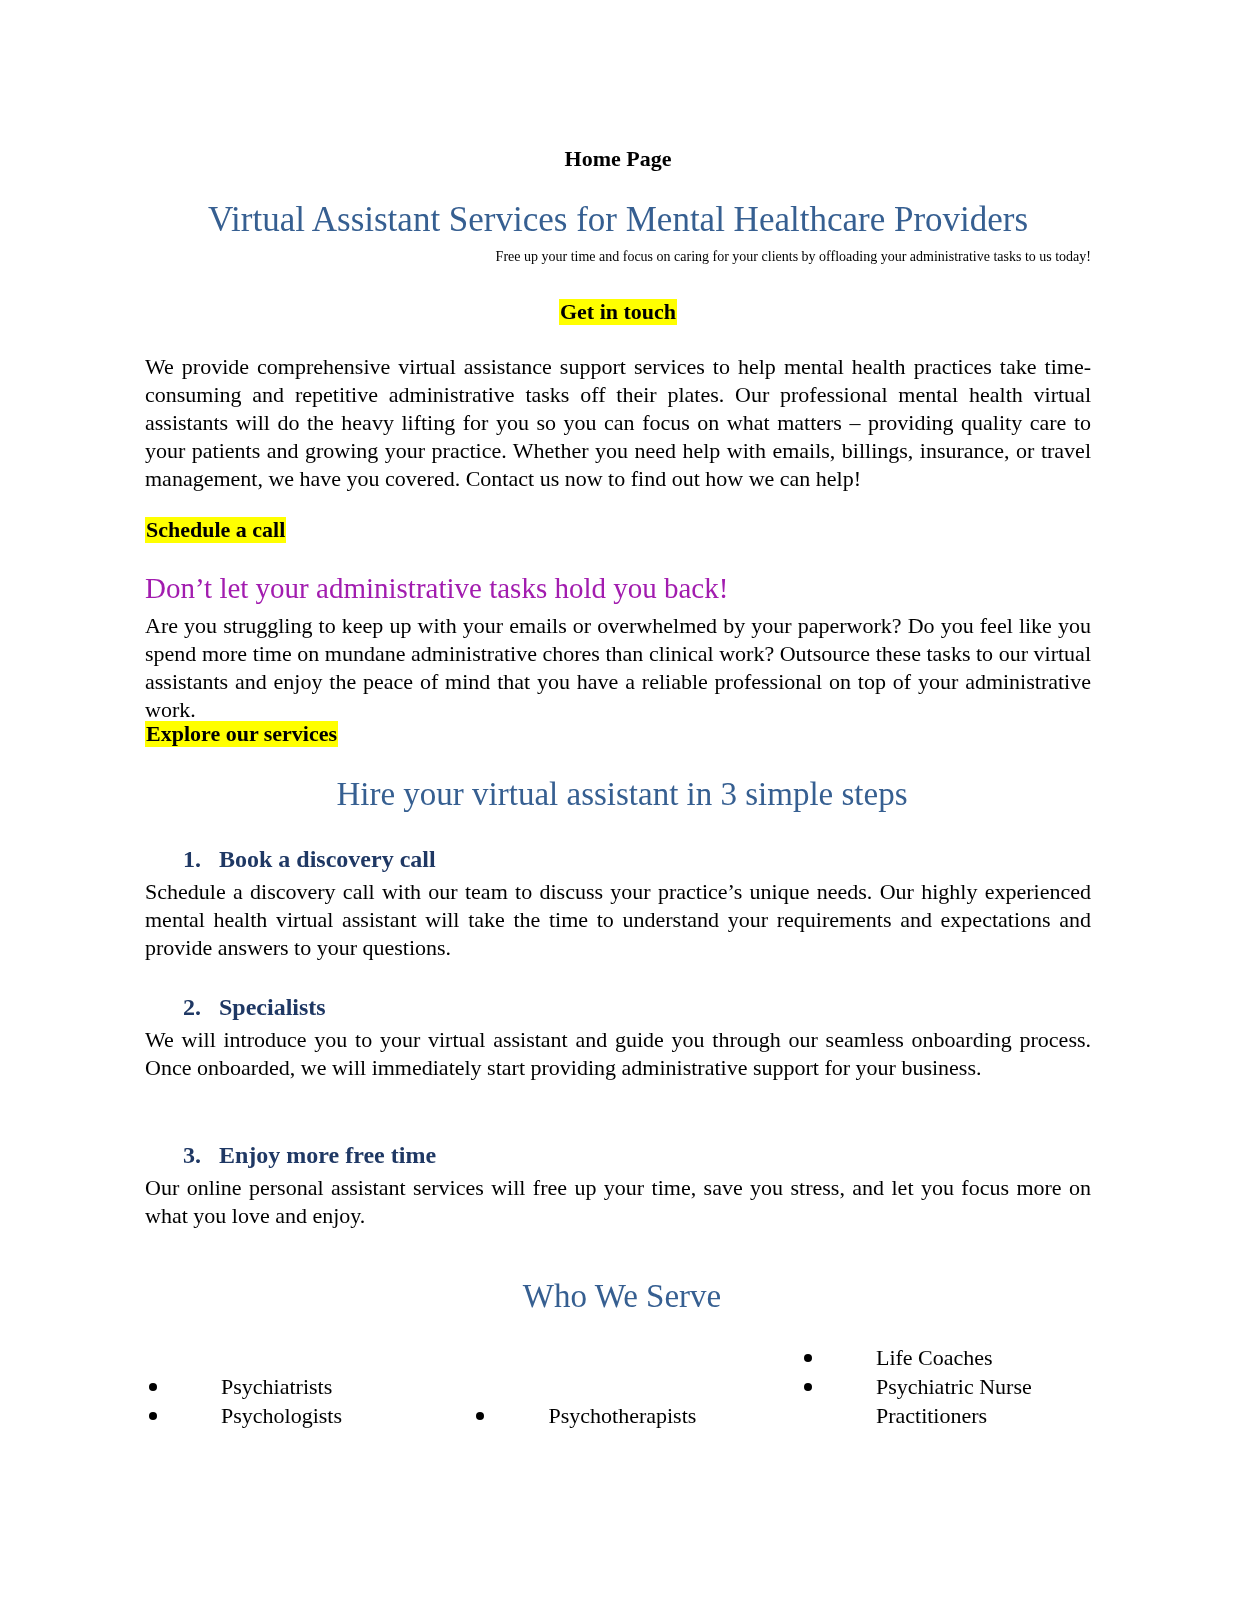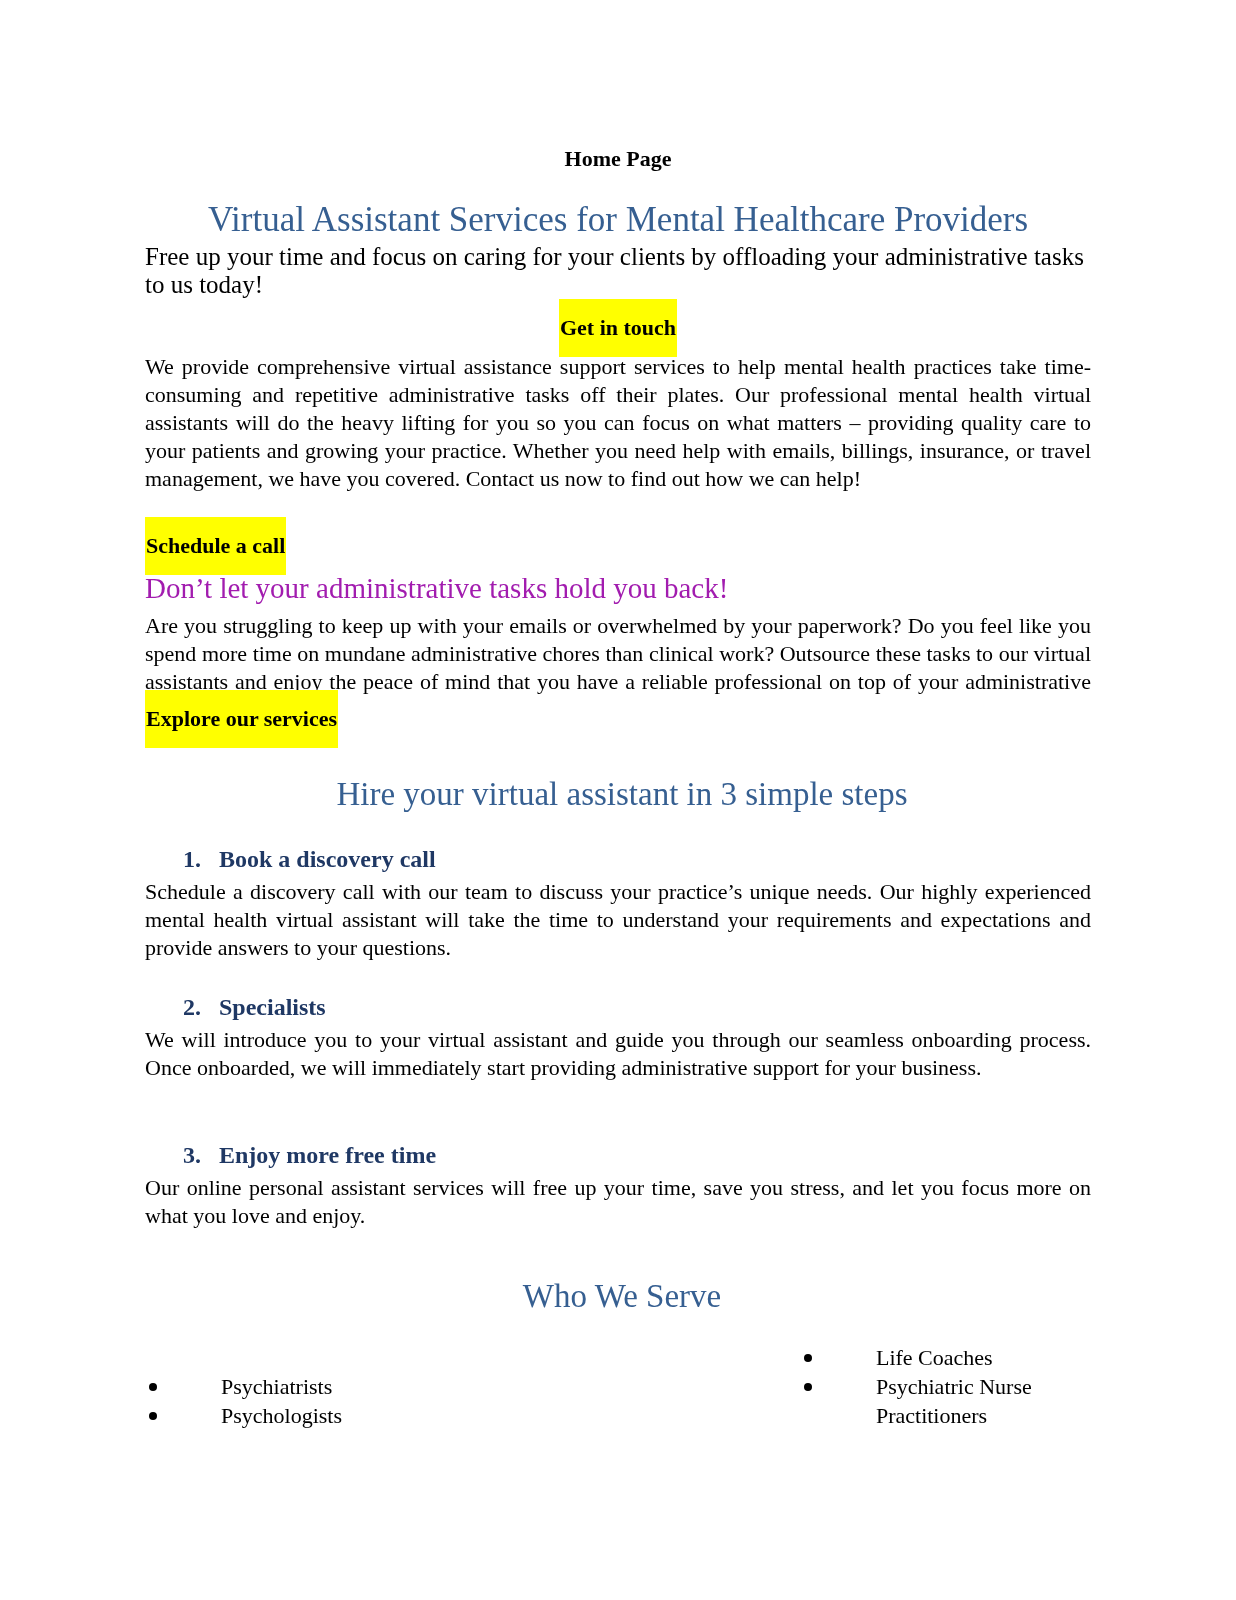--- a/index.html
+++ b/index.html
@@ -1,21 +1,21 @@
 <!DOCTYPE html>
 <html><head>
   <meta charset="utf-8">
   <style>
     html, body { margin: 0; padding: 0; background: #ffffff; }
     body { width: 1236px; height: 1600px; position: relative; font-family: "Liberation Serif", "DejaVu Serif", serif; color: #000; }
     .page { position: absolute; left: 145px; top: 0; width: 946px; }
     .page-label { position: absolute; top: 146px; left: 0; width: 946px; text-align: center; font-weight: bold; font-size: 22px; }
     .title { position: absolute; top: 200px; left: 0; width: 946px; text-align: center; font-size: 35px; color: #365F91; }
-    .subtitle { position: absolute; top: 243px; left: 0; width: 946px; text-align: left; font-size: 25px; line-height: 28px; }
-    .hl { background: #FFFF00; font-weight: bold; font-size: 22px; display: inline-block; line-height: 26px; padding: 16px 1px; cursor: pointer; text-align: right; }
+    .subtitle { position: absolute; top: 243px; left: 0; width: 946px; text-align: right; font-size: 14px; line-height: 28px; }
+    .hl { background: #FFFF00; font-weight: bold; font-size: 22px; display: inline-block; line-height: 26px; padding: 0 1px; cursor: pointer; text-align: right; }
     .cta-center { position: absolute; top: 299px; left: 0; width: 946px; text-align: center; }
     .para { position: absolute; left: 0; width: 946px; font-size: 22px; line-height: 28px; text-align: justify; text-align-last: left; }
     .cta-left { position: absolute; left: 0; }
     .h2 { position: absolute; left: 0; font-size: 29px; color: #a21caf; }
     .h2c { position: absolute; left: 4px; width: 946px; text-align: center; font-size: 33px; color: #365F91; }
     .step { position: absolute; left: 38px; font-size: 24px; font-weight: bold; color: #1F3864; }
     .step .num { display: inline-block; width: 36px; }
     .serve { position: absolute; top: 1343px; left: 0; width: 946px; display: flex; align-items: flex-end; }
     .serve ul { list-style: none; margin: 0; padding: 0; width: 340px; font-size: 22px; line-height: 29px; }
     .serve li { position: relative; padding-left: 38px; }
@@ -34,21 +34,21 @@
     <span class="hl">Get in touch</span>
   </div>
 
   <div class="para" style="top:353px;">We provide comprehensive virtual assistance support services to help mental health practices take time-consuming and repetitive administrative tasks off their plates. Our professional mental health virtual assistants will do the heavy lifting for you so you can focus on what matters – providing quality care to your patients and growing your practice. Whether you need help with emails, billings, insurance, or travel management, we have you covered. Contact us now to find out how we can help!</div>
   <div class="cta-left" style="top:517px;">
     <span class="hl">Schedule a call</span>
   </div>
 
   <div class="h2" style="top:572px;">Don’t let your administrative tasks hold you back!</div>
   <div class="para" style="top:612px;">Are you struggling to keep up with your emails or overwhelmed by your paperwork? Do you feel like you spend more time on mundane administrative chores than clinical work? Outsource these tasks to our virtual assistants and enjoy the peace of mind that you have a reliable professional on top of your administrative work.</div>
-  <div class="cta-left" style="top:690px;border-radius:10px;">
+  <div class="cta-left" style="top:721px;border-radius:10px;">
     <span class="hl">Explore our services</span>
   </div>
 
   <div class="h2c" style="top:776px;">Hire your virtual assistant in 3 simple steps</div>
 
   <div class="step" style="top:846px;">
     <span class="num">1.</span><span>Book a discovery call</span>
   </div>
   <div class="para" style="top:878px;">Schedule a discovery call with our team to discuss your practice’s unique needs. Our highly experienced mental health virtual assistant will take the time to understand your requirements and expectations and provide answers to your questions.</div>
 
@@ -63,20 +63,21 @@
   <div class="para" style="top:1174px;">Our online personal assistant services will free up your time, save you stress, and let you focus more on what you love and enjoy.</div>
 
   <div class="h2c" style="top:1278px;">Who We Serve</div>
 
   <div class="serve">
     <ul style="padding-left:38px; width:302px;">
       <li><span class="dot" style="left:-34px;"></span><span>Psychiatrists</span></li>
       <li><span class="dot" style="left:-34px;"></span><span>Psychologists</span></li>
     </ul>
     <ul style="padding-left:38px; width:302px;">
+      <li><span class="dot" style="left:-34px;"></span><span>Psychotherapists</span></li>
     </ul>
     <ul style="padding-left:38px; width:264px;">
       <li><span class="dot" style="left:-34px;"></span><span>Life Coaches</span></li>
       <li style="width:180px;"><span class="dot" style="left:-34px;"></span><span>Psychiatric Nurse Practitioners</span></li>
     </ul>
   </div>
 
 </div>
 
 </body></html>

